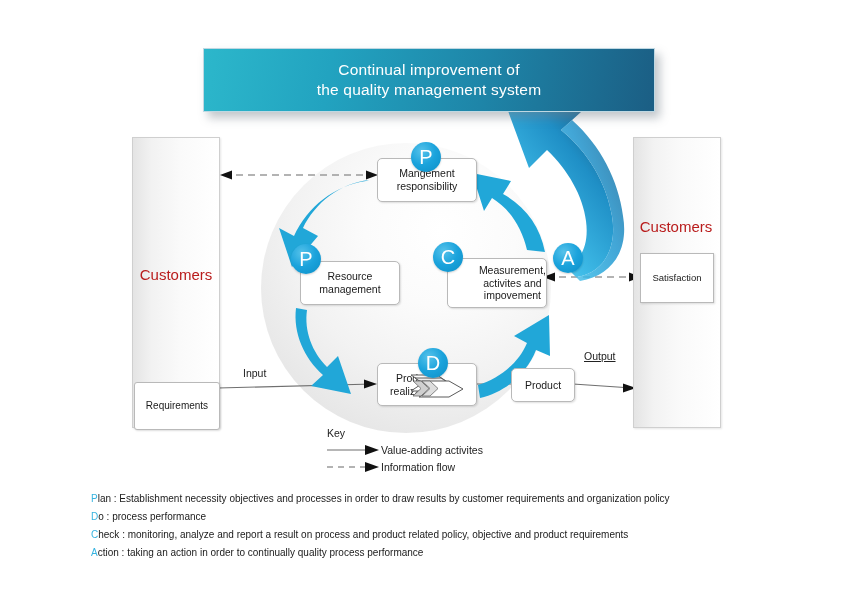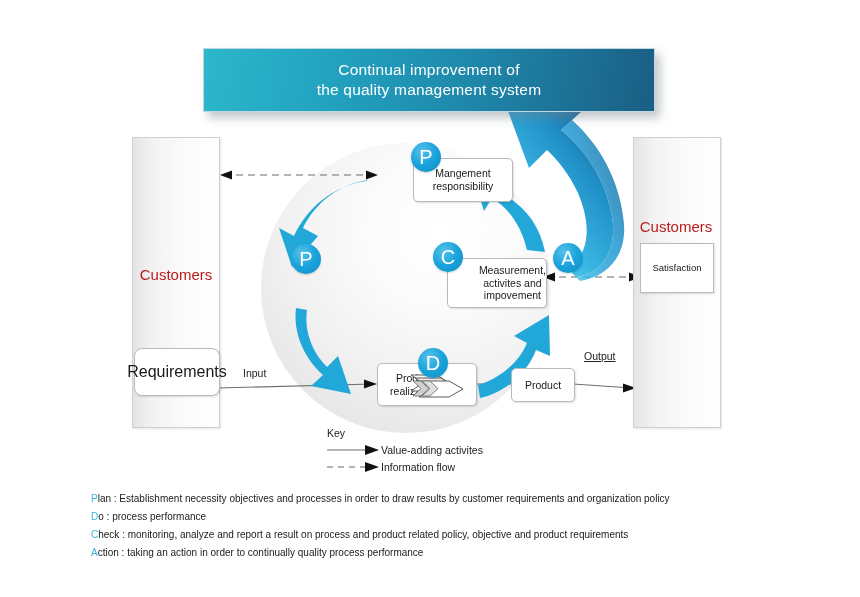--- a/index.html
+++ b/index.html
@@ -48,27 +48,27 @@
 
   
   .box{
     position:absolute;background:#ffffff;border:1px solid #b9b9b9;border-radius:5px;
     box-shadow:1px 1px 2px rgba(0,0,0,.13);
     display:flex;align-items:center;justify-content:center;
     text-align:center;color:#1a1a1a;line-height:1.2;
     font-size:10.5px;
   }
   .box.sq{border-radius:0;}
-  #box-mgmt{left:377px;top:158px;width:98px;height:42px;margin-left:36px;}
+  #box-mgmt{left:377px;top:158px;width:98px;height:42px;}
   #box-resource{left:300px;top:261px;width:98px;height:42px;}
   #box-measure{left:447px;top:258px;width:98px;height:48px;justify-content:flex-end;}
   #box-product-real{left:377px;top:363px;width:98px;height:41px;}
   #box-product{left:511px;top:368px;width:62px;height:32px;font-size:10.5px;}
-  #box-requirements{left:134px;top:348px;width:84px;height:46px;border-radius:8px;font-size:16px;}
-  #box-satisfaction{left:640px;top:243px;width:72px;height:48px;border-radius:0;font-size:9.5px;}
+  #box-requirements{left:134px;top:382px;width:84px;height:46px;border-radius:3px;font-size:10px;}
+  #box-satisfaction{left:640px;top:253px;width:72px;height:48px;border-radius:0;font-size:9.5px;}
 
   .box-text{display:block;}
 
   
   .badge{
     position:absolute;width:30px;height:30px;border-radius:50%;
     background:radial-gradient(circle at 36% 30%, #56c2ea 0%, #1ba3dc 48%, #0d8ec6 100%);
     color:#ffffff;font-size:20px;font-weight:400;
     display:flex;align-items:center;justify-content:center;
     line-height:1;
@@ -239,20 +239,26 @@
     <span class="box-text">Satisfaction</span>
   </div>
 
   <div class="box" id="box-mgmt">
     <div>
       <span class="box-text">Mangement</span>
       <span class="box-text">responsibility</span>
     </div>
   </div>
 
+  <div class="box" id="box-resource">
+    <div>
+      <span class="box-text">Resource</span>
+      <span class="box-text">management</span>
+    </div>
+  </div>
 
   <div class="box" id="box-measure">
     <div>
       <span class="box-text">Measurement,</span>
       <span class="box-text">activites and</span>
       <span class="box-text">impovement</span>
     </div>
   </div>
 
   <div class="box" id="box-product-real">

